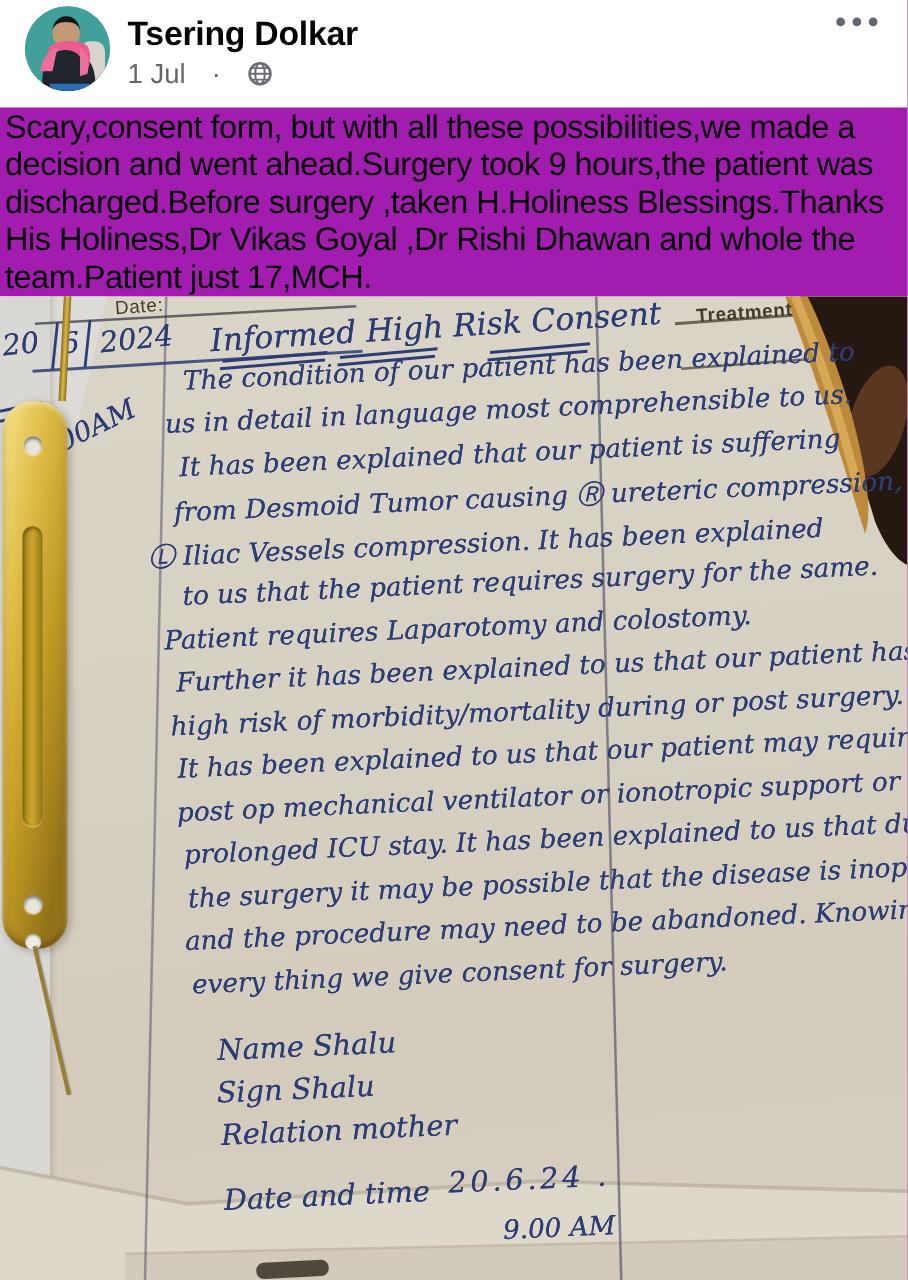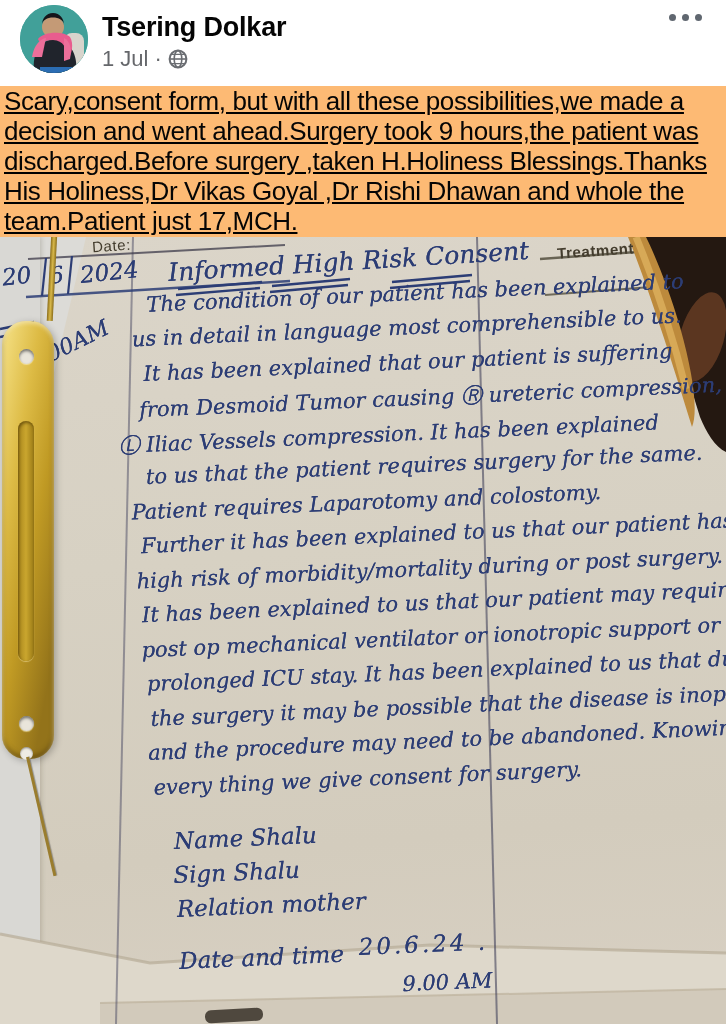--- a/index.html
+++ b/index.html
@@ -1,27 +1,27 @@
 <!DOCTYPE html>
 <html><head>
 <meta charset="utf-8">
 <style>
   html,body{margin:0;padding:0;}
   body{
     width:726px;height:1024px;background:#ffffff;overflow:hidden;
     font-family:"Liberation Sans",sans-serif;
     -webkit-font-smoothing:antialiased;
   }
-  .screen{position:relative;width:726px;height:1024px;background:#fdba74;text-decoration:underline;}
+  .screen{position:relative;width:726px;height:1024px;background:#a21caf;}
 
   
   .post-header{position:relative;height:86px;background:#fff;}
   .avatar{position:absolute;left:20px;top:5px;width:68px;height:68px;border-radius:50%;overflow:hidden;background:#3f9d95;}
   .author{position:absolute;left:102px;top:12px;font-size:27px;font-weight:bold;color:#050505;letter-spacing:-0.2px;}
-  .meta{position:absolute;left:102px;top:46px;font-size:22px;color:#65676b;display:flex;align-items:center;gap:6px;}
+  .meta{position:absolute;left:102px;top:46px;font-size:22px;color:#65676b;display:flex;align-items:center;gap:21px;}
   .menu-btn{position:absolute;right:20px;top:10px;display:flex;gap:6px;padding:4px;cursor:pointer;}
   .menu-dot{width:7px;height:7px;border-radius:50%;background:#606770;}
 
   
   .post-body{
     height:151px;overflow:hidden;padding:0 4px;box-sizing:border-box;
     font-size:26px;line-height:30px;color:#050505;letter-spacing:-0.4px;
   }
 
   

